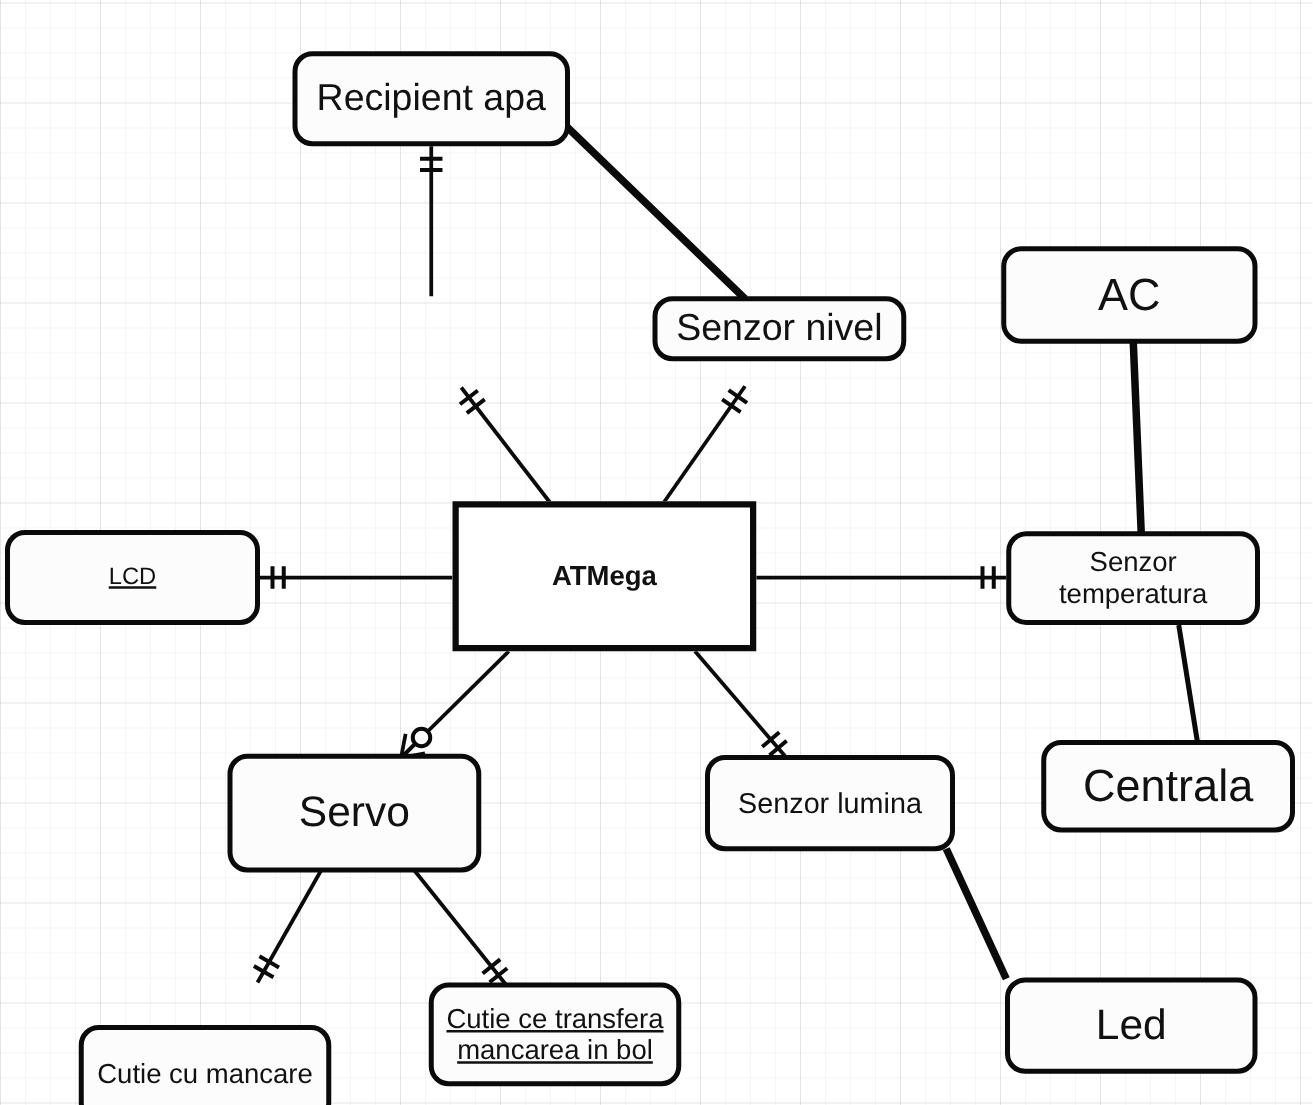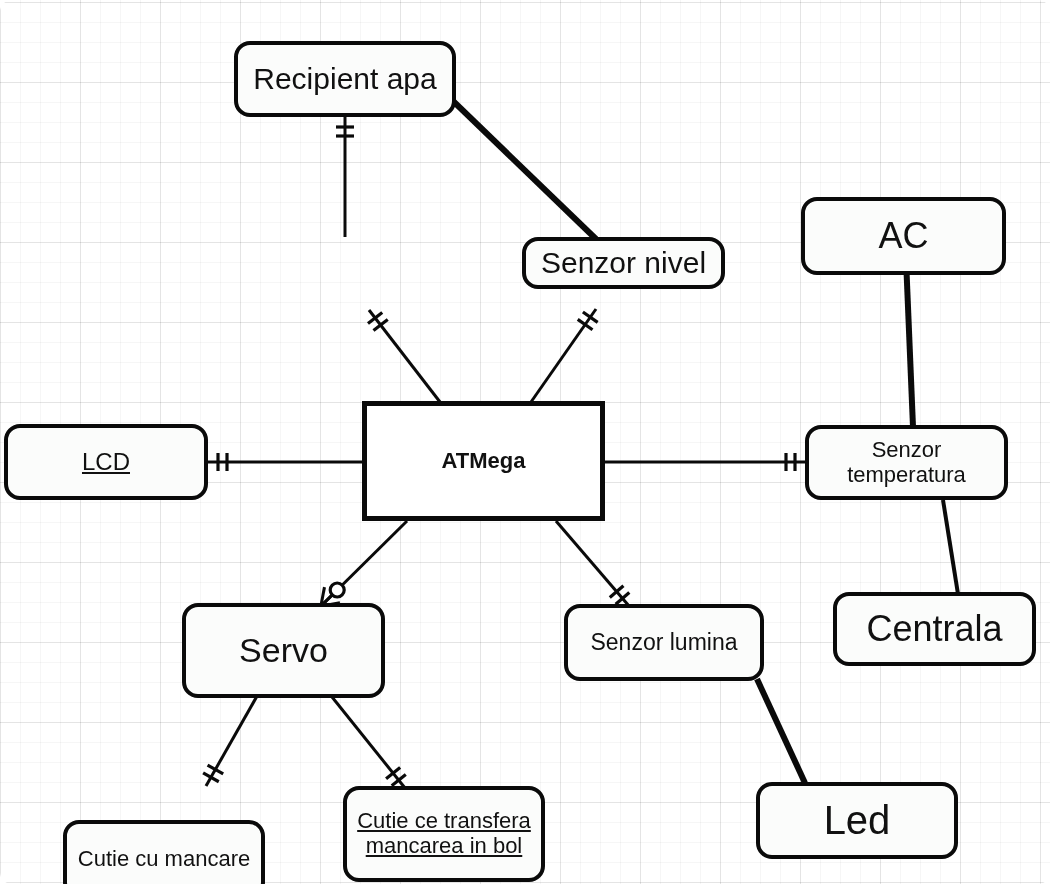--- a/index.html
+++ b/index.html
@@ -9,21 +9,20 @@
     width:1050px;height:884px;
     background-color:#ffffff;
     background-image:
       linear-gradient(to right, rgba(0,0,0,0.035) 1px, transparent 1px),
       linear-gradient(to bottom, rgba(0,0,0,0.035) 1px, transparent 1px),
       linear-gradient(to right, rgba(0,0,0,0.075) 1px, transparent 1px),
       linear-gradient(to bottom, rgba(0,0,0,0.075) 1px, transparent 1px);
     background-size:20px 20px,20px 20px,80px 80px,80px 80px;
     background-position:0 2px,0 2px,0 2px,0 2px;
     overflow:hidden;
-    border-radius:12px;
   }
   #edges{position:absolute;left:0;top:0;width:1050px;height:884px;}
   .node{
     position:absolute;
     box-sizing:border-box;
     background:#fbfcfb;
     border:4px solid #0a0a0a;
     border-radius:16px;
     display:flex;align-items:center;justify-content:center;
     text-align:center;
@@ -121,21 +120,21 @@
     </svg>
 <div class="node" style="left: 234px; top: 41px; width: 222px; height: 76px; font-size: 30px;">
       <span class="lbl">Recipient apa</span>
     </div>
     <div class="node" style="left: 522px; top: 237px; width: 203px; height: 52px; font-size: 30px;">
       <span class="lbl">Senzor nivel</span>
     </div>
     <div class="node" style="left: 801px; top: 157px; width: 205px; height: 78px; font-size: 36px; margin-top: 40px;">
       <span class="lbl">AC</span>
     </div>
-    <div class="node" style="left: 4px; top: 424px; width: 204px; height: 76px; font-size: 24px;">
+    <div class="node" style="left: 4px; top: 424px; width: 204px; height: 76px; font-size: 19px;">
       <span class="lbl"><span class="u">LCD</span></span>
     </div>
     <div class="node rect" style="left: 362px; top: 401px; width: 243px; height: 120px; font-size: 22px;">
       <span class="lbl">ATMega</span>
     </div>
     <div class="node" style="left: 805px; top: 425px; width: 203px; height: 75px; font-size: 22px;">
       <span class="lbl">Senzor
 temperatura</span>
     </div>
     <div class="node" style="left: 182px; top: 603px; width: 203px; height: 95px; font-size: 34px;">
@@ -143,19 +142,19 @@
     </div>
     <div class="node" style="left: 564px; top: 604px; width: 200px; height: 77px; font-size: 23px;">
       <span class="lbl">Senzor lumina</span>
     </div>
     <div class="node" style="left: 833px; top: 592px; width: 203px; height: 74px; font-size: 36px;">
       <span class="lbl">Centrala</span>
     </div>
     <div class="node" style="left: 63px; top: 820px; width: 202px; height: 78px; font-size: 22px;">
       <span class="lbl">Cutie cu mancare</span>
     </div>
-    <div class="node" style="left: 343px; top: 786px; width: 202px; height: 96px; font-size: 22px;">
+    <div class="node" style="left: 343px; top: 786px; width: 202px; height: 83px; font-size: 22px;">
       <span class="lbl"><span class="u">Cutie ce transfera</span><br><span class="u">mancarea in bol</span></span>
     </div>
-    <div class="node" style="left: 756px; top: 782px; width: 202px; height: 77px; font-size: 40px;">
+    <div class="node" style="left: 804px; top: 782px; width: 202px; height: 77px; font-size: 34px;">
       <span class="lbl">Led</span>
     </div>
   </div>
 
 </body></html>

